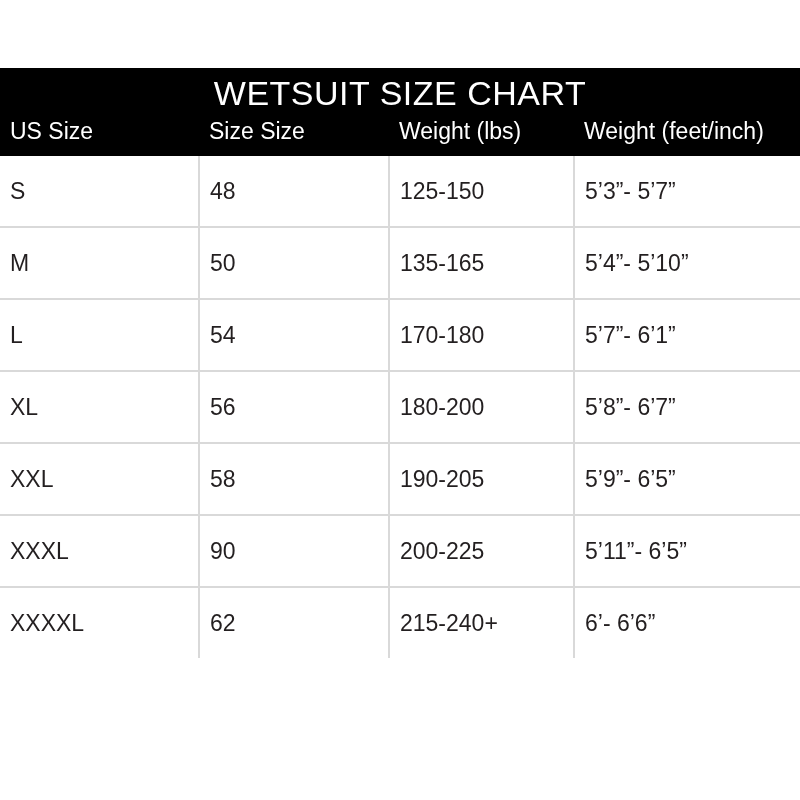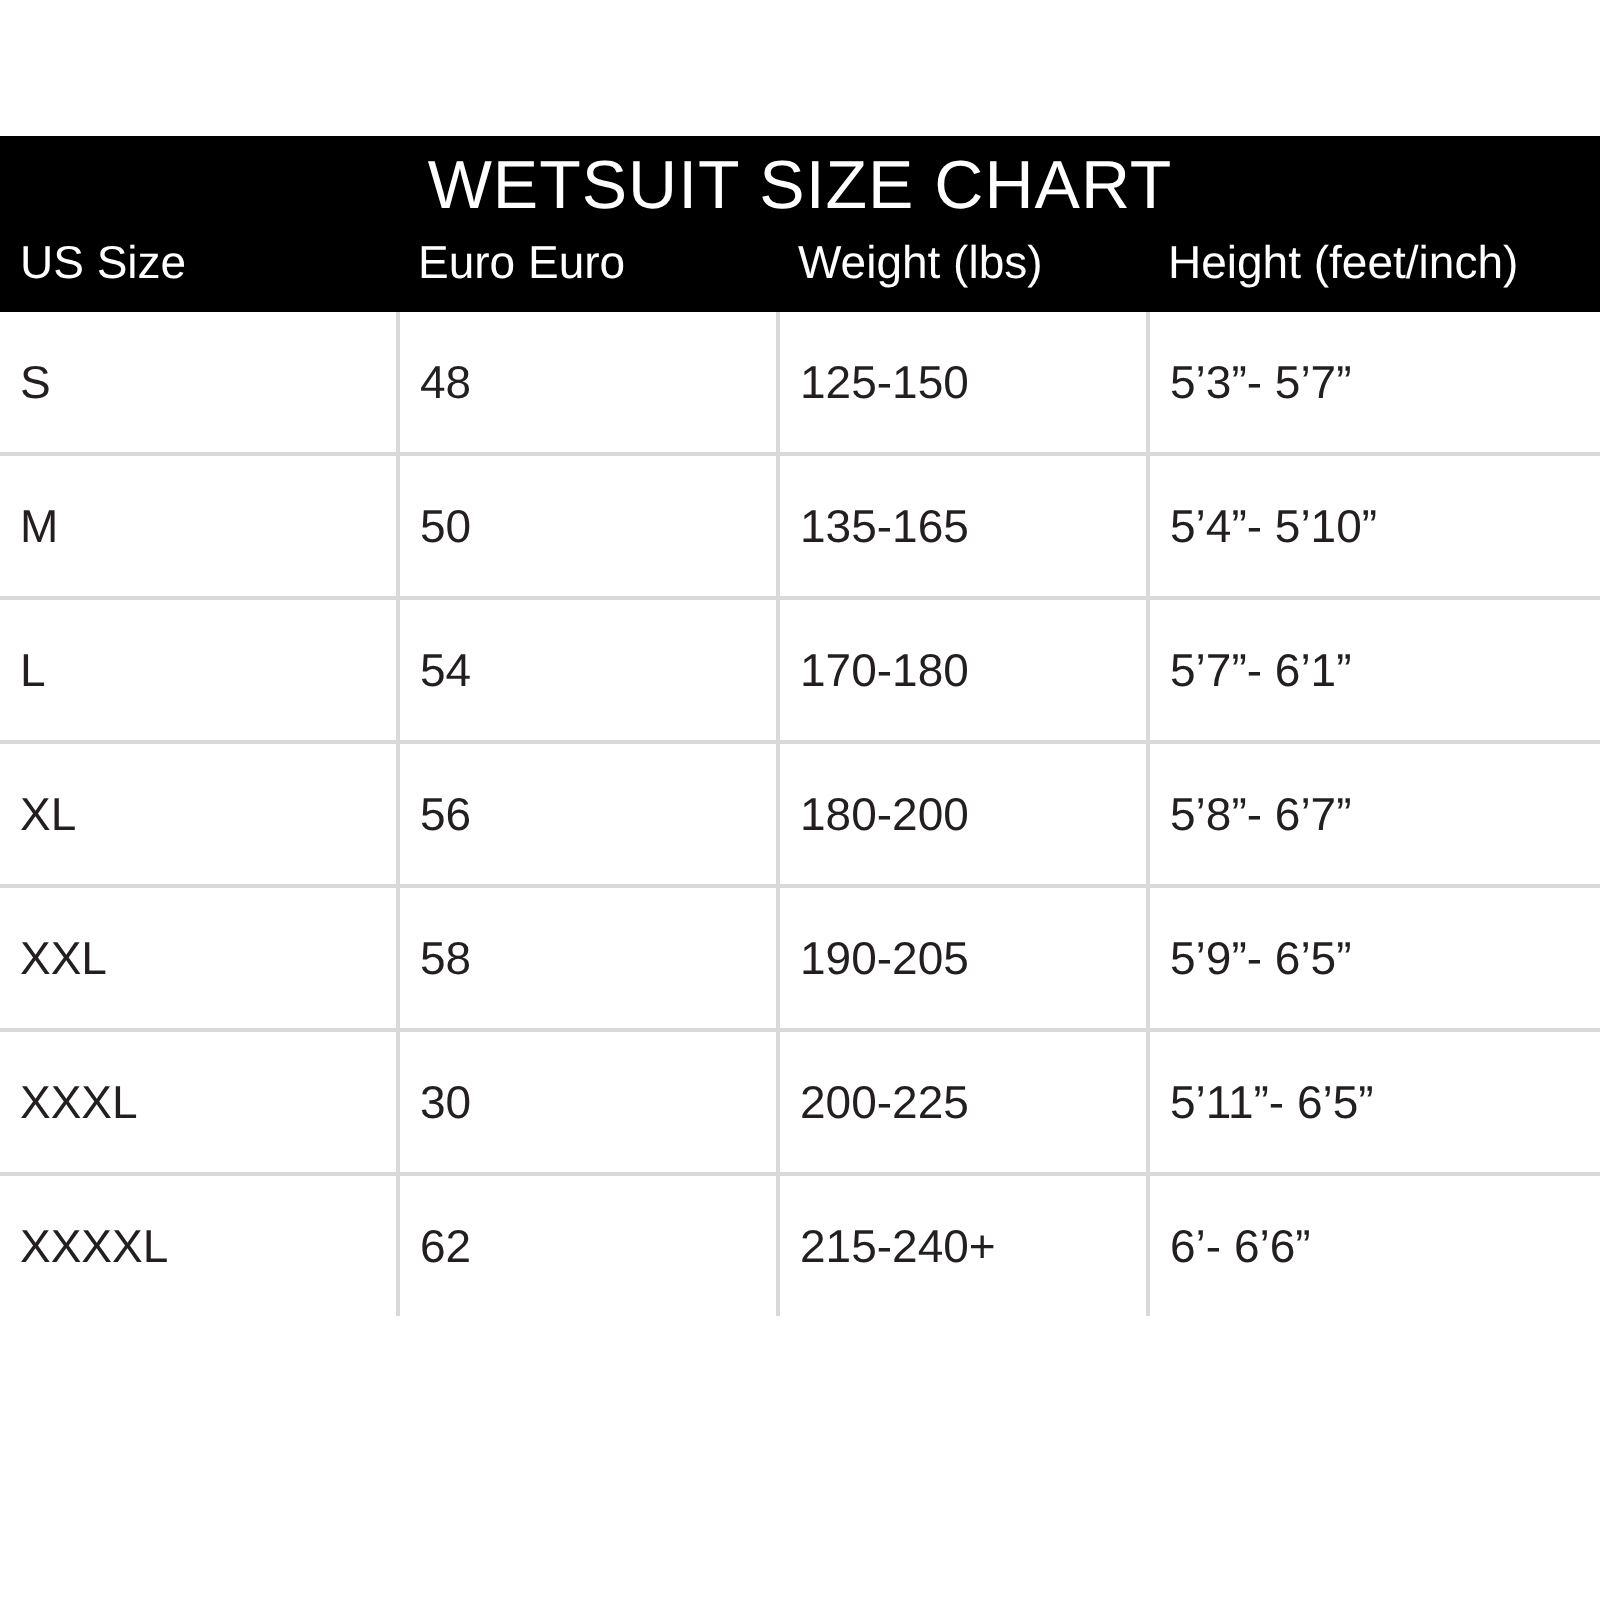--- a/index.html
+++ b/index.html
@@ -93,23 +93,23 @@
     <table class="size-table">
       <colgroup>
         <col class="c1">
         <col class="c2">
         <col class="c3">
         <col class="c4">
       </colgroup>
       <thead>
         <tr>
           <th>US Size</th>
-          <th>Euro Euro</th>
+          <th>Size Size</th>
           <th>Weight (lbs)</th>
-          <th>Height (feet/inch)</th>
+          <th>Weight (feet/inch)</th>
         </tr>
       </thead>
       <tbody>
         <tr>
           <td>S</td>
           <td>48</td>
           <td>125-150</td>
           <td>5’3”- 5’7”</td>
         </tr>
         <tr>
@@ -131,21 +131,21 @@
           <td>5’8”- 6’7”</td>
         </tr>
         <tr>
           <td>XXL</td>
           <td>58</td>
           <td>190-205</td>
           <td>5’9”- 6’5”</td>
         </tr>
         <tr>
           <td>XXXL</td>
-          <td>30</td>
+          <td>90</td>
           <td>200-225</td>
           <td>5’11”- 6’5”</td>
         </tr>
         <tr>
           <td>XXXXL</td>
           <td>62</td>
           <td>215-240+</td>
           <td>6’- 6’6”</td>
         </tr>
       </tbody>

